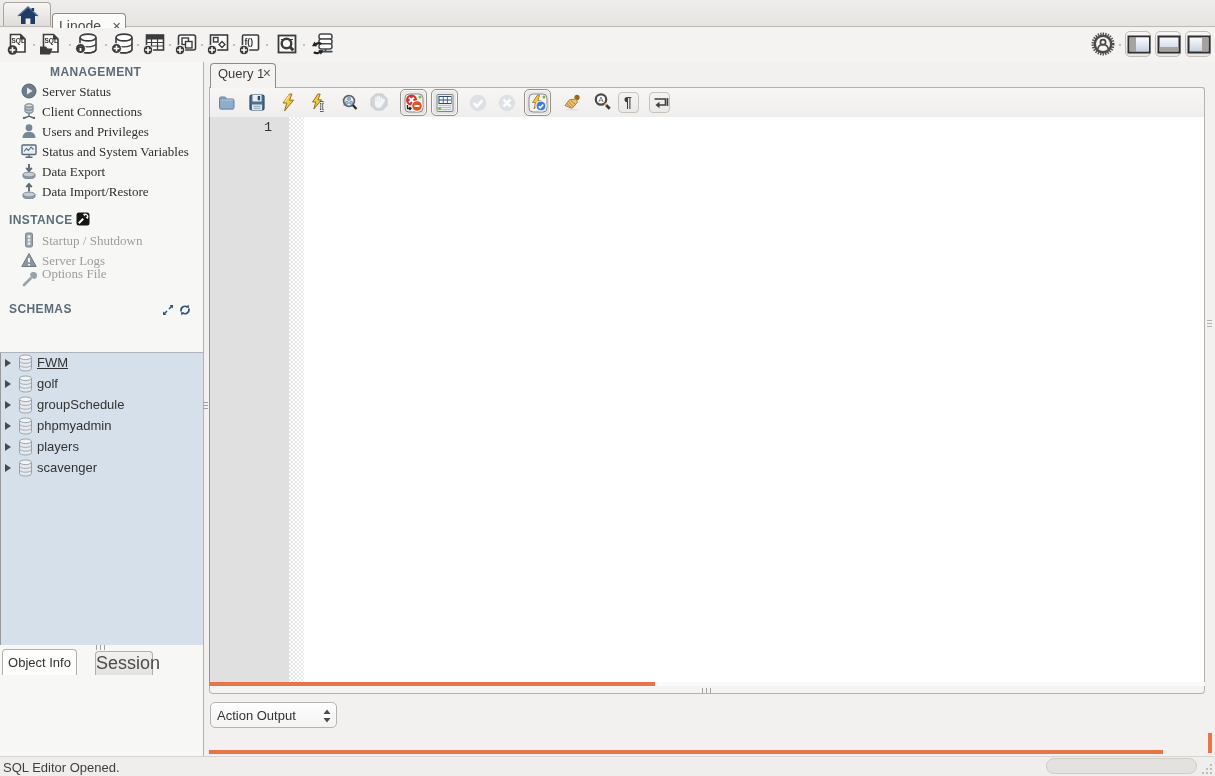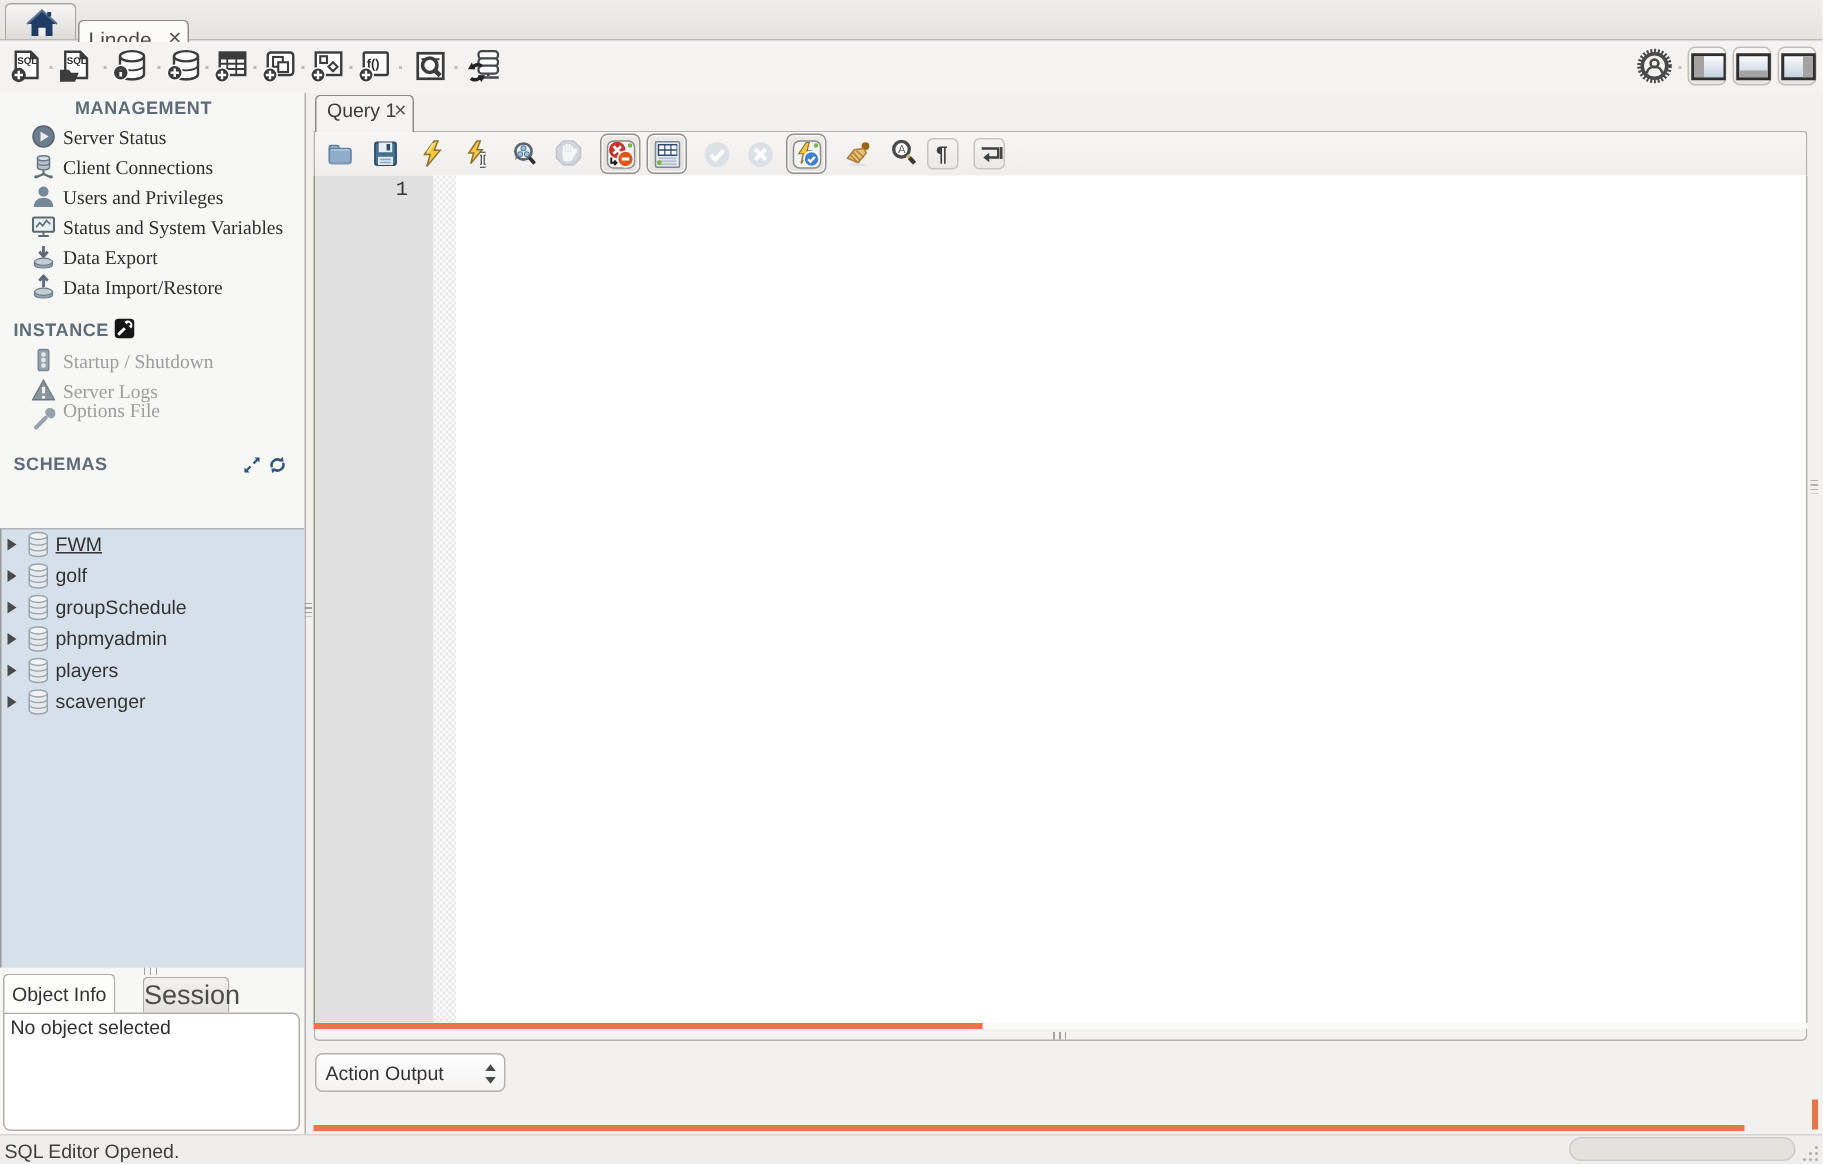--- a/index.html
+++ b/index.html
@@ -317,23 +317,20 @@
       <svg class="sdb" style="top:106px;" width="15" height="18" viewBox="0 0 15 18">
         <path d="M1.5 3.3 v11.4 a6 2.3 0 0 0 12 0 V3.3" fill="#e6eaee" stroke="#9aa4ad" stroke-width="1"></path>
         <ellipse cx="7.5" cy="3.3" rx="6" ry="2.3" fill="#f2f4f6" stroke="#9aa4ad" stroke-width="1"></ellipse>
         <path d="M1.5 7.1 a6 2.3 0 0 0 12 0 M1.5 10.9 a6 2.3 0 0 0 12 0" fill="none" stroke="#9aa4ad" stroke-width="0.9"></path>
       </svg>
       <div class="srow" style="top:107px;">scavenger</div>
   </div>
   <div style="position:absolute; left:96px; top:583px; width:11px; height:5px; background:repeating-linear-gradient(90deg,#a5a29d 0 1px, transparent 1px 4px);"></div>
   <div id="objtab">Object Info</div>
   <div id="sesstab">Session</div>
-  <div id="infopanel">
-      <div>No object selected</div>
-    </div>
 </div>
 <div id="main" class="abs">
   <div id="querytab">
       <span class="t">Query 1</span>
       <span class="x">×</span>
     </div>
   <div id="edtoolbar">
     <svg class="eti" style="left:8px;top:7px;" width="17" height="16" viewBox="0 0 17 16">
         <path d="M1.5 3.5 a1.5 1.5 0 0 1 1.5 -1.5 h3.5 a1.5 1.5 0 0 1 1.5 1.5 v1 h-6.5 z" fill="#9cb6cf" stroke="#5f7e9c" stroke-width="1"></path>
         <rect x="1.5" y="4" width="14.5" height="10" rx="1.5" fill="#8fadc9" stroke="#5f7e9c" stroke-width="1"></rect>

